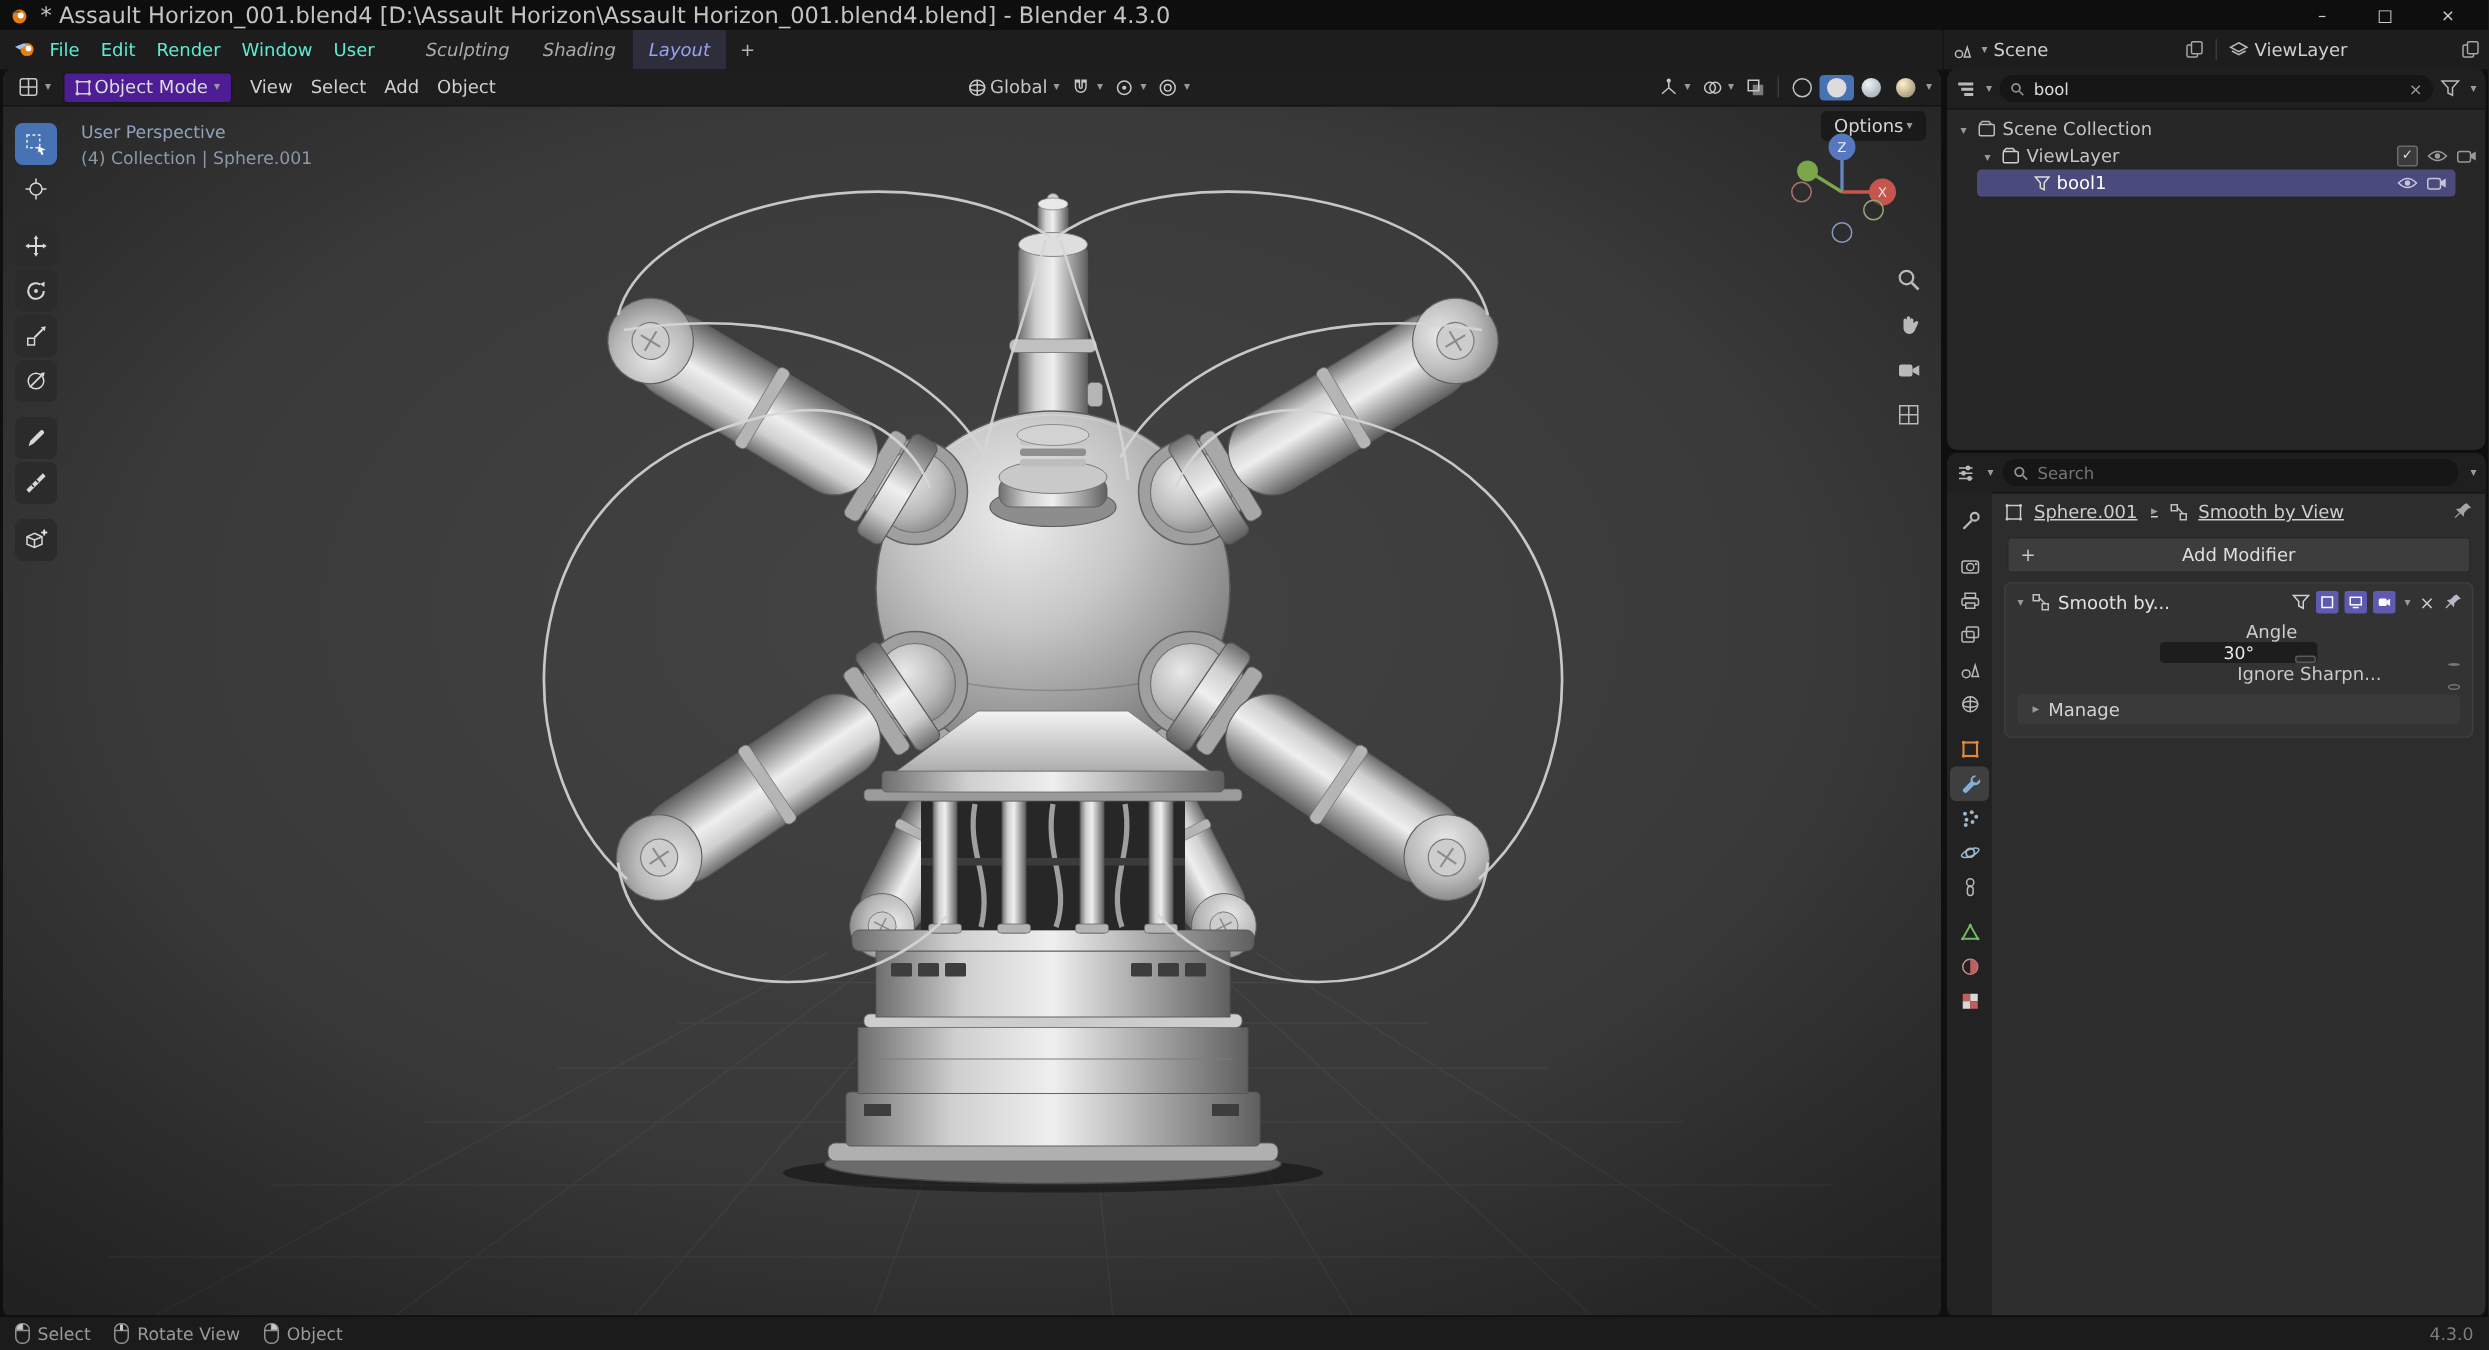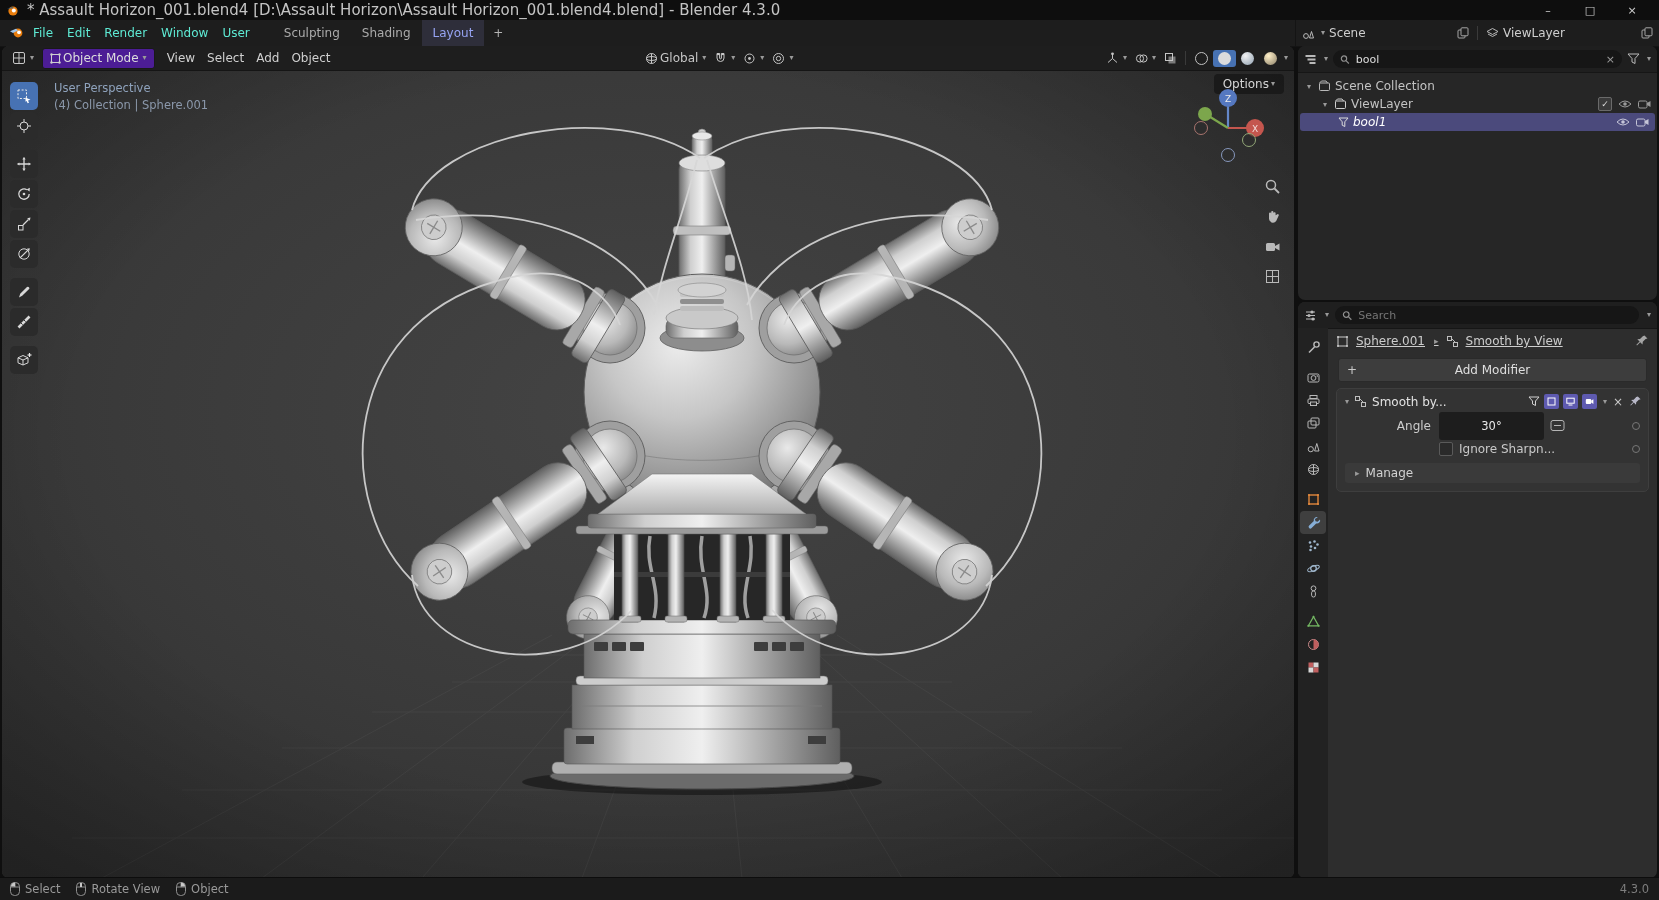--- a/index.html
+++ b/index.html
@@ -14,21 +14,21 @@
             display:flex;align-items:center;padding:0 6px;gap:7px;}
   .titlebar .title{font-size:15px;color:#c4c4c4;white-space:nowrap;}
   .win-controls{margin-left:auto;display:flex;}
   .win-btn{width:42px;height:20px;display:flex;align-items:center;justify-content:center;
            color:#cfcfcf;font-size:11px;cursor:default;}
 
   
   .topbar{position:absolute;top:20px;left:0;right:0;height:26px;background:#1d1d1d;
           border-bottom:1px solid #141414;display:flex;align-items:center;}
   .menu-item{padding:0 7px;height:26px;line-height:26px;color:#5eead4;}
-  .ws-tabs{display:flex;margin-left:16px;height:26px;align-items:center;}
+  .ws-tabs{display:flex;margin-left:16px;height:26px;align-items:center;font-style:italic;}
   .ws-tab{padding:0 11px;height:26px;line-height:26px;color:#ababab;}
   .ws-tab.active{background:#2e2e3a;color:#96a3f2;}
   .ws-plus{padding:0 9px;color:#b5b5b5;}
   .topbar-right{margin-left:auto;width:364px;display:flex;align-items:center;height:26px;
                 border-left:1px solid #141414;padding:0 6px;gap:4px;box-sizing:border-box;}
   .tb-block{display:flex;align-items:center;gap:4px;flex:1;color:#cfcfcf;}
 
   
   .main{position:absolute;top:46px;bottom:22px;left:0;right:0;}
   .viewport{position:absolute;left:2px;top:0;bottom:0;width:1292px;background:#303030;
@@ -71,21 +71,21 @@
             border-radius:7px;overflow:hidden;}
   .ol-header{height:26px;background:#1f1f1f;border-bottom:1px solid #161616;display:flex;
              align-items:center;padding:0 6px;gap:5px;}
   .searchbox{display:flex;align-items:center;gap:4px;background:#161616;border-radius:9px;
              height:18px;padding:0 7px;flex:1;}
   .searchbox input{background:transparent;border:none;outline:none;color:#dcdcdc;
                    font-size:11px;width:100%;font-family:inherit;}
   .ol-body{padding-top:4px;}
   .ol-row{height:18px;display:flex;align-items:center;padding:0 6px;color:#c3c3c3;gap:4px;}
   .ol-row .tri{font-size:8px;color:#9a9a9a;width:10px;text-align:center;}
-  .ol-row.selected{background:#4b4a7c;color:#ffffff;border-radius:3px;margin:0 2px;font-style:italic;}
+  .ol-row.selected{background:#4b4a7c;color:#ffffff;border-radius:3px;margin:0 20px;}
   .ol-right{margin-left:auto;display:flex;align-items:center;gap:6px;}
 
   
   .properties{position:absolute;top:256px;left:0;right:0;bottom:0;background:#2d2d2d;
               border-radius:7px;overflow:hidden;}
   .pr-header{height:26px;background:#1f1f1f;border-bottom:1px solid #161616;display:flex;
              align-items:center;padding:0 6px;gap:6px;}
   .pr-body{position:absolute;top:26px;left:0;right:0;bottom:0;}
   .pr-tabs{position:absolute;left:0;top:0;bottom:0;width:30px;background:#222222;
            display:flex;flex-direction:column;align-items:center;padding-top:8px;}
@@ -97,21 +97,21 @@
   .add-mod{position:relative;margin:4px 10px;height:22px;background:#3d3d3d;border:1px solid #2a2a2a;
            border-radius:3px;display:flex;align-items:center;justify-content:center;color:#dfdfdf;}
   .add-mod .plus{position:absolute;left:8px;color:#c9c9c9;}
   .mod-panel{margin:6px 8px;background:#333333;border:1px solid #3e3e3e;border-radius:5px;}
   .mod-header{height:25px;display:flex;align-items:center;gap:5px;padding:0 6px;}
   .mod-name{color:#e2e2e2;}
   .mod-icons{margin-left:auto;display:flex;align-items:center;gap:4px;}
   .toggle{width:15px;height:15px;background:#5e5ab0;border-radius:2px;display:flex;
           align-items:center;justify-content:center;}
   .mclose{color:#c9c9c9;font-size:12px;padding:0 2px;}
-  .prow{height:23px;display:flex;align-items:center;padding:0 8px;}
+  .prow{height:23px;display:flex;align-items:center;padding:0 8px;flex-direction:column;}
   .plabel{width:86px;text-align:right;margin-right:8px;color:#cdcdcd;}
   .pfield{width:105px;height:28px;background:#1d1d1d;border-radius:3px;color:#e8e8e8;
           display:flex;align-items:center;justify-content:center;font-size:11.5px;}
   .deco{width:6px;height:6px;border:1px solid #777;border-radius:50%;margin-left:auto;}
   .cbx{width:12px;height:12px;background:#2a2a2a;border:1px solid #5a5a5a;border-radius:2px;
        margin-right:6px;}
   .subpanel{margin:3px 8px 8px 8px;height:20px;background:#3a3a3a;border-radius:3px;
             display:flex;align-items:center;gap:6px;padding:0 8px;color:#d2d2d2;}
 
   

